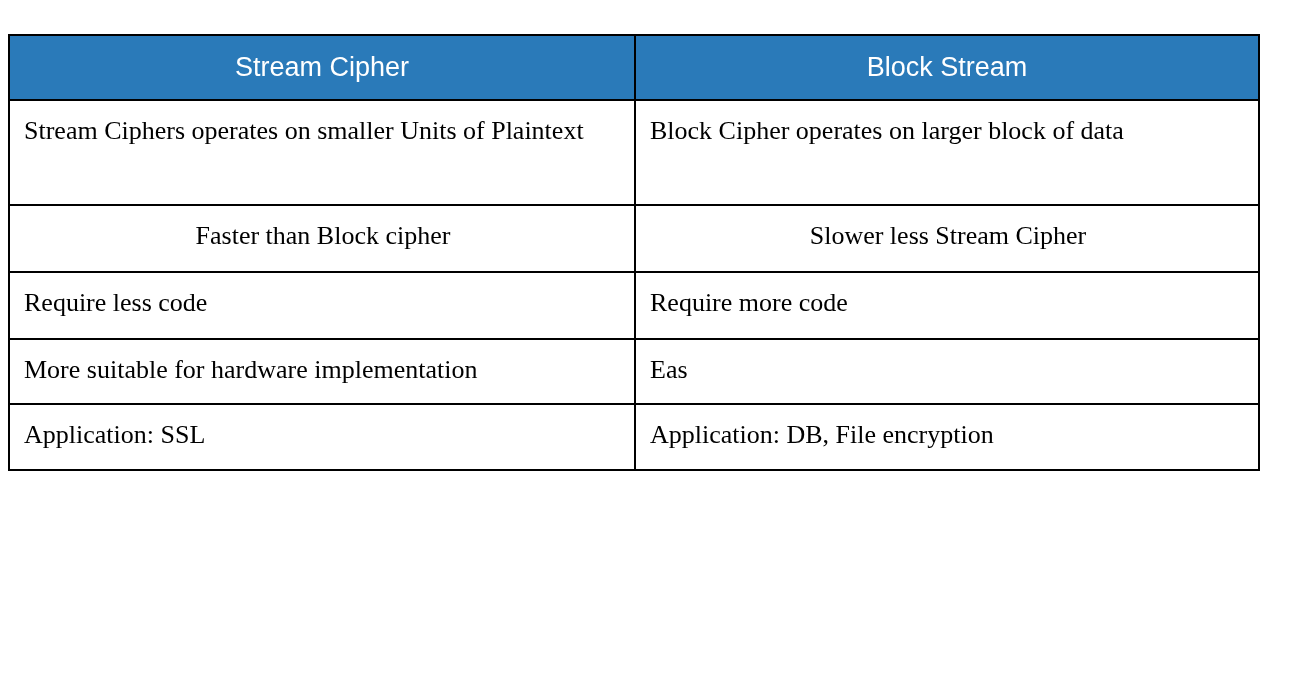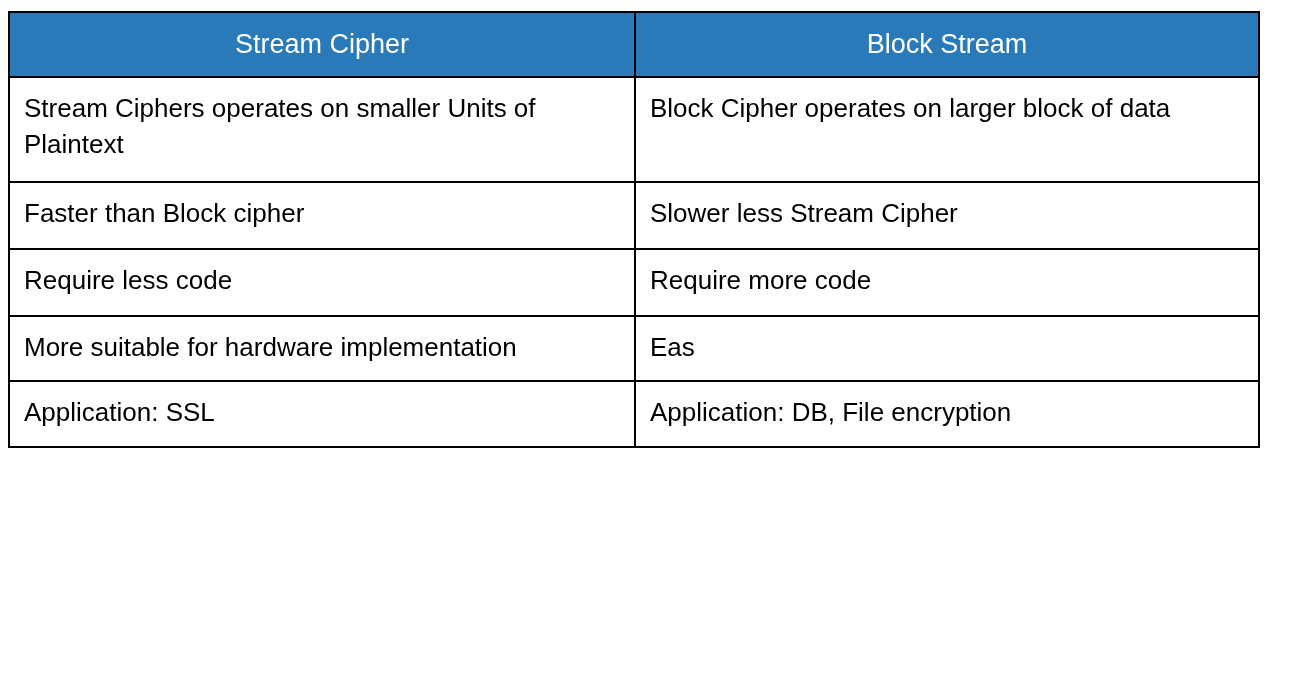--- a/index.html
+++ b/index.html
@@ -11,21 +11,21 @@
     width: 1292px;
     height: 684px;
     font-family: "Liberation Sans", sans-serif;
     -webkit-font-smoothing: antialiased;
     overflow: hidden;
   }
 
   #comparison-table-wrap {
     position: absolute;
     left: 8px;
-    top: 11px;
+    top: 34px;
     width: 1044px;
   }
 
   table.cmp {
     border-collapse: collapse;
     table-layout: fixed;
     width: 1250px;
   }
 
   table.cmp col.col-left  { width: 626px; }
@@ -49,25 +49,26 @@
     padding: 14px 10px;
   }
 
   table.cmp tbody td {
     background: #ffffff;
     color: #000000;
     text-align: left;
     font-size: 26px;
     line-height: 36px;
     padding: 12px 12px 12px 14px;
+    font-family: Liberation Serif, serif;
   }
 
   
   tbody tr.r0 td { height: 105px; }
-  tbody tr.r1 td { height: 67px;  }
+  tbody tr.r1 td { height: 67px; text-align: center;  }
   tbody tr.r2 td { height: 136px; }
   tbody tr.r3 td { height: 67px;  }
   tbody tr.r4 td { height: 65px;  }
   tbody tr.r5 td { height: 66px;  }
   tbody tr.r6 td { height: 66px;  }
 </style>
 </head>
 <body>
 
 <div id="comparison-table-wrap">

